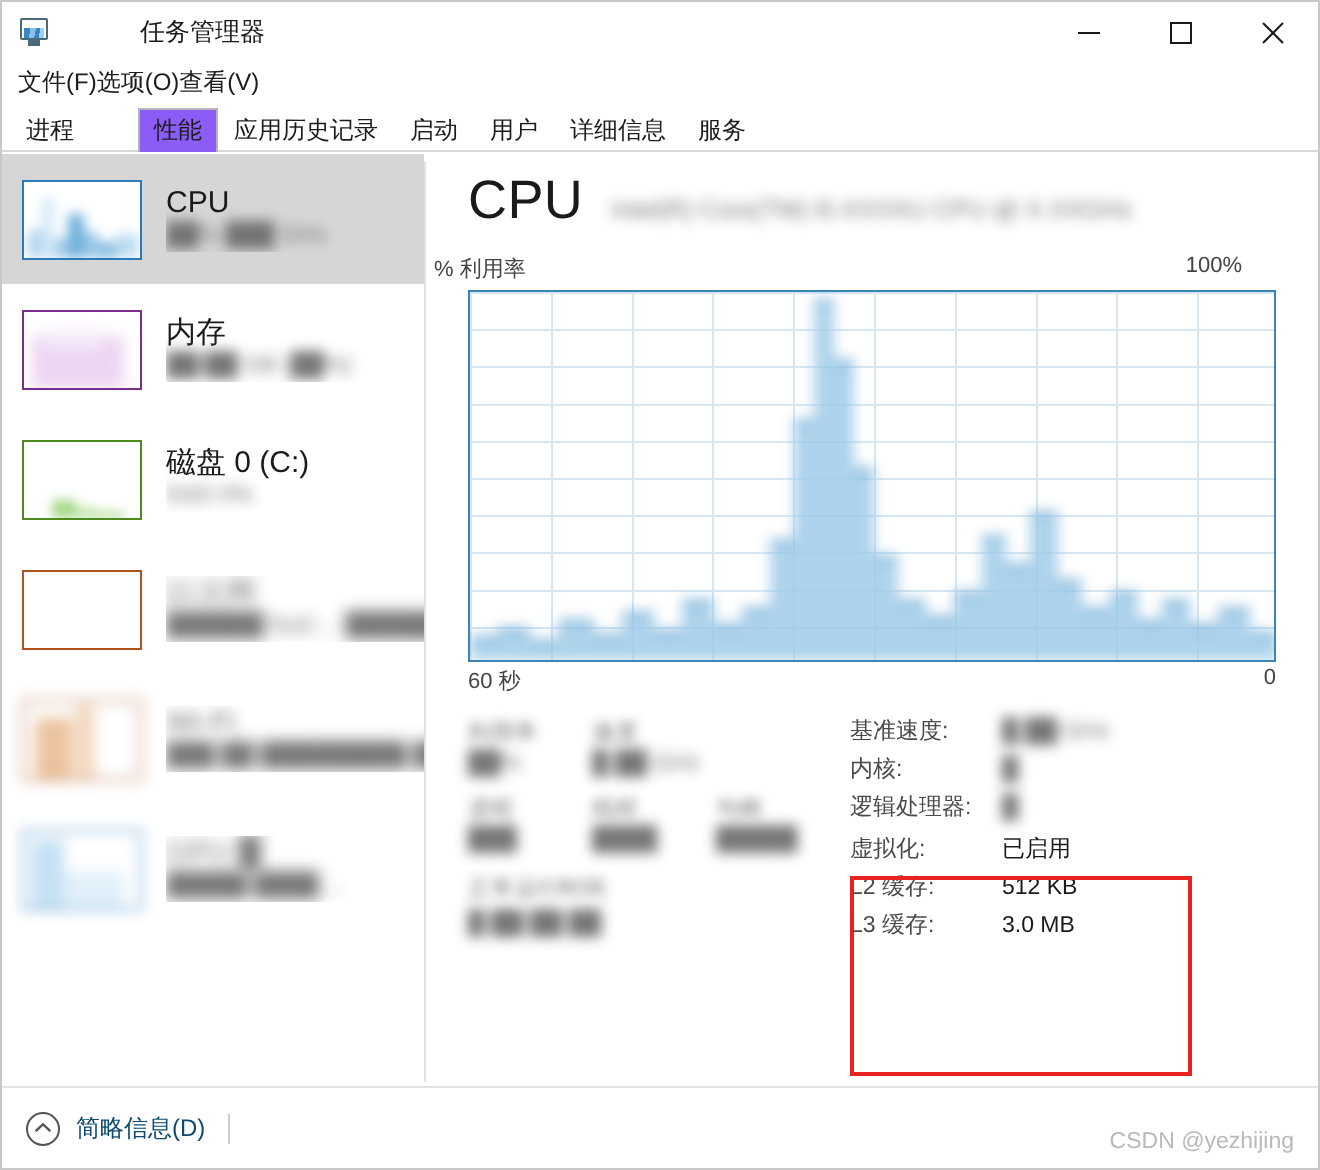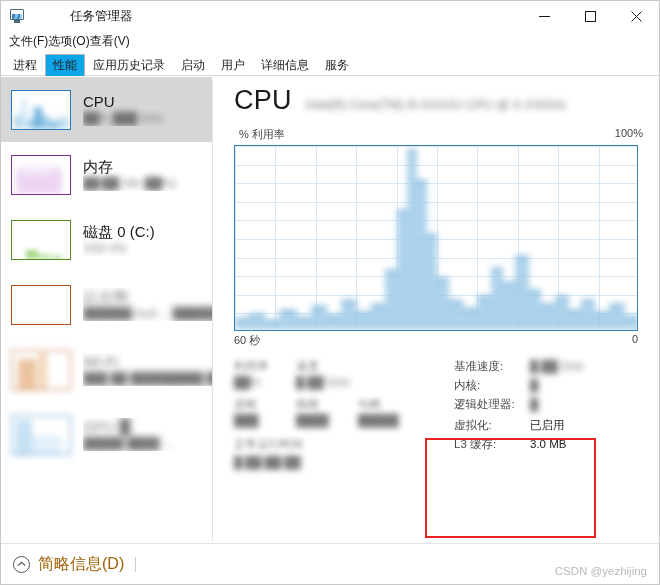--- a/index.html
+++ b/index.html
@@ -87,23 +87,24 @@
     position: relative;
     font-size: 12px; color: #1c1c1c;
     padding: 4px 7px 5px 7px;
     line-height: 1;
     white-space: nowrap;
     border: 1px solid transparent;
     border-bottom: none;
     background: transparent;
   }
   .tab.active {
-    background: #0ea5e9;
+    background: #8b5cf6;
     border-color: #b4b4b4;
     z-index: 2;
+    margin-left: 24px;
   }
   .tab.active::after {
     content: ""; position: absolute;
     left: 0; bottom: -1px; width: 100%; height: 1px; background: #ffffff;
   }
 
   
   .sidebar {
     position: absolute; top: 76px; left: 0;
     width: 211px; height: 466px;
@@ -155,21 +156,21 @@
     background: #ffffff;
   }
   .cpu-head {
     position: absolute; left: 21px; top: 10px;
     display: flex; align-items: baseline;
   }
   .cpu-title { font-size: 27px; color: #1a1a1a; line-height: 1; letter-spacing: .2px; }
   .cpu-model { margin-left: 14px; font-size: 12.5px; }
 
   .axis-row {
-    position: absolute; left: 26px; top: 50px; width: 404px;
+    position: absolute; left: 4px; top: 50px; width: 404px;
     display: flex; justify-content: space-between;
     font-size: 11px; color: #444;
   }
   .graph {
     position: absolute; left: 21px; top: 68px;
     width: 404px; height: 186px;
     border: 1.2px solid #3b84b8;
     background:
       repeating-linear-gradient(to right, #d6e7f3 0 1px, transparent 1px 40.4px),
       repeating-linear-gradient(to bottom, #d6e7f3 0 1px, transparent 1px 18.6px),
@@ -202,21 +203,21 @@
     grid-template-columns: 62px 62px 66px;
     row-gap: 2px;
   }
   .stat-grid .lab { color: #4a4a4a; }
   .stat-grid .val { color: #1a1a1a; margin-bottom: 7px; }
 
   .stats-right {
     position: absolute; left: 212px; top: 282px;
     width: 215px; font-size: 11.5px;
   }
-  .kv { display: flex; margin-bottom: 4.5px; line-height: 1.25; margin-left: 29px; }
+  .kv { display: flex; margin-bottom: 4.5px; line-height: 1.25; }
   .kv .k { width: 76px; color: #4a4a4a; flex: 0 0 auto; white-space: nowrap; }
   .kv .v { color: #1a1a1a; white-space: nowrap; }
 
   .redbox {
     position: absolute; left: 424px; top: 437px;
     width: 171px; height: 100px;
     border: 2px solid #e8231f;
     pointer-events: none;
   }
 
@@ -229,21 +230,21 @@
     display: flex; align-items: center;
     padding-left: 12px;
   }
   .fewer { display: flex; align-items: center; }
   .chev-circle {
     width: 17px; height: 17px; border-radius: 50%;
     border: 1.3px solid #555;
     display: flex; align-items: center; justify-content: center;
     margin-right: 8px; flex: 0 0 auto;
   }
-  .fewer-label { font-size: 16px; color: #a16207; white-space: nowrap; }
+  .fewer-label { font-size: 12px; color: #0c4a6e; white-space: nowrap; }
   .sb-divider { width: 1px; height: 15px; background: #cccccc; margin: 0 11px; }
   .resmon { display: flex; align-items: center; }
   .resmon-icon {
     width: 17px; height: 17px; border-radius: 50%;
     border: 1.3px solid #4a4a4a;
     background: #f4f4f4;
     position: relative; margin-right: 7px; flex: 0 0 auto;
     overflow: hidden;
   }
   .resmon-icon .needle {
@@ -475,20 +476,24 @@
       </div>
       <div class="kv">
         <div class="k">逻辑处理器:</div>
         <div class="v"><span class="blurtxt">█</span></div>
       </div>
       <div class="kv" style="margin-top:7px">
         <div class="k">虚拟化:</div>
         <div class="v">已启用</div>
       </div>
       <div class="kv">
+        <div class="k">L2 缓存:</div>
+        <div class="v">512 KB</div>
+      </div>
+      <div class="kv">
         <div class="k">L3 缓存:</div>
         <div class="v">3.0 MB</div>
       </div>
     </div>
 
   </div>
 
   <div class="redbox"></div>
 
   <div class="statusbar">

